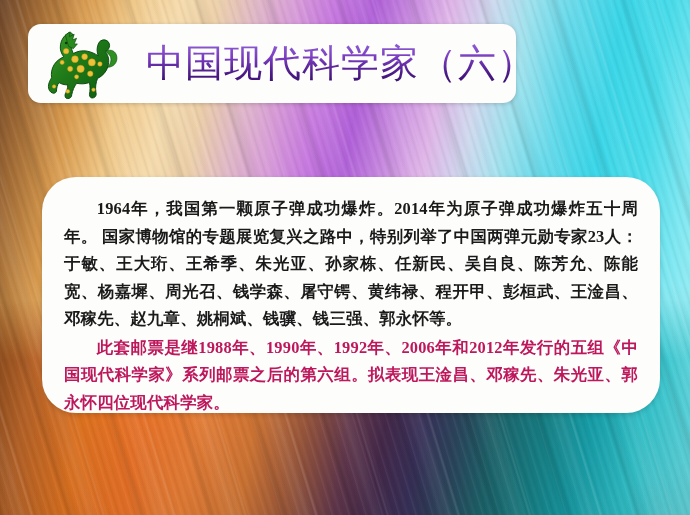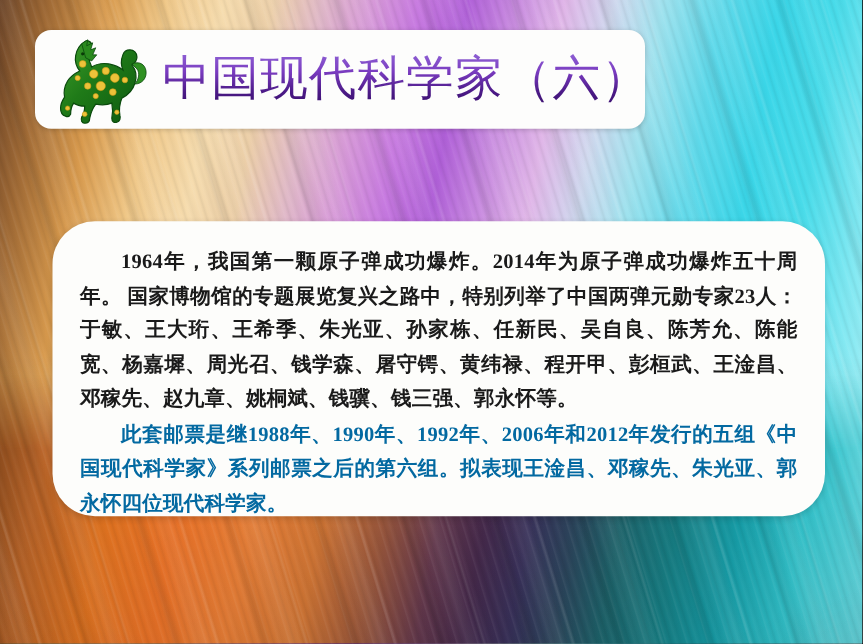--- a/index.html
+++ b/index.html
@@ -127,21 +127,21 @@
     box-sizing: border-box;
     padding-left: 8px;
   }
   #horse-logo {
     width: 86px;
     height: 74px;
     flex: 0 0 auto;
     display: block;
   }
   #title-text {
-    margin-left: 8px;
+    margin-left: 24px;
     font-size: 38px;
     letter-spacing: 1px;
     font-family: "Liberation Serif", "DejaVu Serif", serif;
     font-weight: 400;
     background: linear-gradient(180deg, #8d5fd3 0%, #7a3cc0 35%, #4b1a86 75%, #3b1070 100%);
     -webkit-background-clip: text;
             background-clip: text;
     color: transparent;
     -webkit-text-fill-color: transparent;
     white-space: nowrap;
@@ -171,21 +171,21 @@
     text-justify: inter-ideograph;
     font-family: "Liberation Serif", "DejaVu Serif", serif;
     font-weight: 700;
     white-space: pre-wrap;
   }
   #para-black {
     color: #1a1a1a;
     text-indent: 2em;
   }
   #para-pink {
-    color: #0369a1;
+    color: #be185d;
     text-indent: 2em;
     margin-top: 1px;
   }
 </style>
 </head>
 <body>
 
 <div id="slide">
 
   <div class="bg-base"></div>

